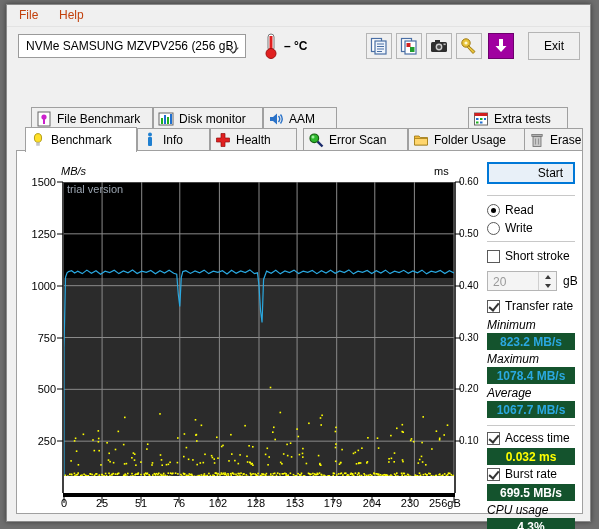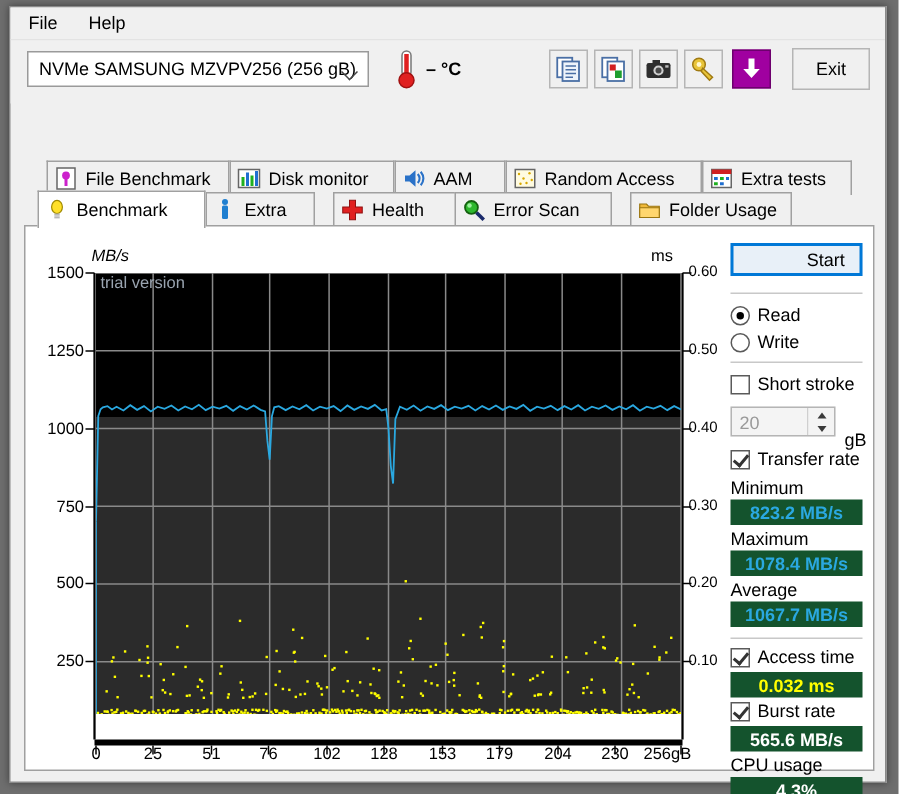--- a/index.html
+++ b/index.html
@@ -42,21 +42,21 @@
     content:"";position:absolute;left:0;top:5px;width:13px;height:1px;background:#000;
   }
   .glyph-close:before{transform:rotate(45deg);}
   .glyph-close:after{transform:rotate(-45deg);}
   
   .menubar{
     height:21px;background:#f0f0f0;position:relative;
     border-bottom:1px solid #e3e3e3;
   }
   .menu-item{
-    position:absolute;top:3px;font-size:12px;color:#000000;padding:0 6px;
+    position:absolute;top:3px;font-size:12px;color:#c2410c;padding:0 6px;
   }
   
   .toolbar{height:42px;position:relative;background:#f0f0f0;}
   .drive-select{
     position:absolute;left:11px;top:7px;width:228px;height:24px;
     background:#fff;border:1px solid #9a9a9a;box-sizing:border-box;
     font-size:12px;color:#000;
   }
   .drive-label{position:absolute;left:7px;top:4px;white-space:nowrap;}
   .drive-arrow{
@@ -157,22 +157,22 @@
     position:absolute;right:0;top:0;width:17px;height:18px;
     border-left:1px solid #cfcfcf;
   }
   .spin .up,.spin .dn{
     position:absolute;left:0;width:17px;height:9px;background:#f4f4f4;
     display:flex;align-items:center;justify-content:center;
   }
   .spin .up{top:0;} .spin .dn{top:9px;}
   .tri-up{width:0;height:0;border-left:3px solid transparent;border-right:3px solid transparent;border-bottom:4px solid #3a3a3a;}
   .tri-dn{width:0;height:0;border-left:3px solid transparent;border-right:3px solid transparent;border-top:4px solid #3a3a3a;}
-  .gb-label{position:absolute;left:84px;font-size:12px;color:#000;margin-top:12px;}
-  .stat-label{position:absolute;left:8px;font-size:12px;color:#000;}
+  .gb-label{position:absolute;left:84px;font-size:12px;color:#000;}
+  .stat-label{position:absolute;left:8px;font-size:12px;color:#000;font-style:italic;}
   .stat-box{
     position:absolute;left:8px;width:88px;height:17px;background:#14532d;
     display:flex;align-items:center;justify-content:center;
     font-size:12px;font-weight:bold;
   }
   .cy{color:#2aa8e0;}
   .yl{color:#ffff00;}
   .wh{color:#ffffff;}
 </style>
 </head>
@@ -278,32 +278,20 @@
 
       <div class="tab" style="left:247px;width:74px">
         <svg class="ticon" viewBox="0 0 16 16">
           <path d="M2 6 L5 6 L9 2.5 L9 13.5 L5 10 L2 10 Z" fill="#2a72c8"></path>
           <path d="M10.5 5 Q13 8 10.5 11" stroke="#2a72c8" stroke-width="1.4" fill="none"></path>
           <path d="M12.5 3.5 Q16 8 12.5 12.5" stroke="#2a72c8" stroke-width="1.4" fill="none"></path>
         </svg>
         <span class="tlabel">AAM</span>
       </div>
 
-      <div class="tab" style="left:321px;width:131px">
-        <svg class="ticon" viewBox="0 0 16 16">
-          <rect x="1.5" y="2" width="13" height="12" fill="#fffbe0" stroke="#666"></rect>
-          <circle cx="4" cy="5" r="0.8" fill="#d8a800"></circle>
-          <circle cx="7" cy="8" r="0.8" fill="#d8a800"></circle>
-          <circle cx="11" cy="4.5" r="0.8" fill="#d8a800"></circle>
-          <circle cx="9" cy="11" r="0.8" fill="#d8a800"></circle>
-          <circle cx="12.5" cy="9" r="0.8" fill="#d8a800"></circle>
-          <circle cx="5" cy="11.5" r="0.8" fill="#d8a800"></circle>
-        </svg>
-        <span class="tlabel">Random Access</span>
-      </div>
 
       <div class="tab" style="left:452px;width:100px">
         <svg class="ticon" viewBox="0 0 16 16">
           <rect x="1.5" y="2" width="13" height="12" fill="#fff" stroke="#666"></rect>
           <rect x="1.5" y="2" width="13" height="3" fill="#d02020"></rect>
           <rect x="3" y="7" width="2.5" height="2" fill="#1f6fd0"></rect>
           <rect x="7" y="7" width="2.5" height="2" fill="#1fb01f"></rect>
           <rect x="11" y="7" width="2" height="2" fill="#1f6fd0"></rect>
           <rect x="3" y="10.5" width="2.5" height="2" fill="#1fb01f"></rect>
           <rect x="7" y="10.5" width="2.5" height="2" fill="#1f6fd0"></rect>
@@ -320,47 +308,56 @@
           <rect x="6.2" y="12.2" width="3.6" height="1.4" fill="#b8b8b8"></rect>
         </svg>
         <span class="tlabel">Benchmark</span>
       </div>
 
       <div class="tab" style="left:121px;width:73px">
         <svg class="ticon" viewBox="0 0 16 16">
           <rect x="6" y="5" width="4" height="9" rx="1" fill="#1f7fd0"></rect>
           <circle cx="8" cy="2.6" r="2" fill="#1f7fd0"></circle>
         </svg>
-        <span class="tlabel">Extra</span>
-      </div>
-
-      <div class="tab" style="left:206px;width:87px">
+        <span class="tlabel">Info</span>
+      </div>
+
+      <div class="tab" style="left:194px;width:87px">
         <svg class="ticon" viewBox="0 0 16 16">
           <path d="M6 1.5 H10 V6 H14.5 V10 H10 V14.5 H6 V10 H1.5 V6 H6 Z" fill="#e02020" stroke="#901010" stroke-width="0.7"></path>
         </svg>
         <span class="tlabel">Health</span>
       </div>
 
       <div class="tab" style="left:287px;width:105px">
         <svg class="ticon" viewBox="0 0 16 16">
           <circle cx="6.3" cy="6.3" r="4.3" fill="#2eb82e" stroke="#14600f" stroke-width="1.2"></circle>
           <circle cx="5" cy="5" r="1.5" fill="#9ef09e"></circle>
           <line x1="9.6" y1="9.6" x2="14.5" y2="14.5" stroke="#1a2a6b" stroke-width="2.4"></line>
         </svg>
         <span class="tlabel">Error Scan</span>
       </div>
 
-      <div class="tab" style="left:404px;width:108px">
+      <div class="tab" style="left:392px;width:130px">
         <svg class="ticon" viewBox="0 0 16 16">
           <path d="M1.5 4 H6 L7.3 5.5 H14.5 V13 H1.5 Z" fill="#f0b93a" stroke="#9a7510" stroke-width="0.8"></path>
           <path d="M1.5 6.5 H14.5 V13 H1.5 Z" fill="#ffd66e" stroke="#9a7510" stroke-width="0.7"></path>
         </svg>
         <span class="tlabel">Folder Usage</span>
       </div>
 
+      <div class="tab" style="left:508px;width:59px">
+        <svg class="ticon" viewBox="0 0 16 16">
+          <rect x="4" y="4.5" width="8" height="10" fill="#c8c8c8" stroke="#6a6a6a" stroke-width="0.8"></rect>
+          <rect x="2.8" y="2.4" width="10.4" height="2" fill="#b0b0b0" stroke="#6a6a6a" stroke-width="0.7"></rect>
+          <line x1="6.5" y1="6.5" x2="6.5" y2="12.5" stroke="#888" stroke-width="0.8"></line>
+          <line x1="9.5" y1="6.5" x2="9.5" y2="12.5" stroke="#888" stroke-width="0.8"></line>
+        </svg>
+        <span class="tlabel">Erase</span>
+      </div>
     </div>
   </div>
 
   <div class="panel">
 
     <div class="chart-area">
 
       <div class="axis-unit-left">MB/s</div>
       <div class="axis-unit-right">ms</div>
 
@@ -1107,21 +1104,21 @@
       </div>
       <div class="stat-box" style="top:297px">
         <span class="yl">0.032 ms</span>
       </div>
 
       <div class="check-row" style="top:316px">
         <span class="cbox on"></span>
         <span>Burst rate</span>
       </div>
       <div class="stat-box" style="top:333px">
-        <span class="wh">565.6 MB/s</span>
+        <span class="wh">699.5 MB/s</span>
       </div>
 
       <div class="stat-label" style="top:352px">CPU usage</div>
       <div class="stat-box" style="top:367px">
         <span class="wh">4.3%</span>
       </div>
 
     </div>
   </div>
 </div>

